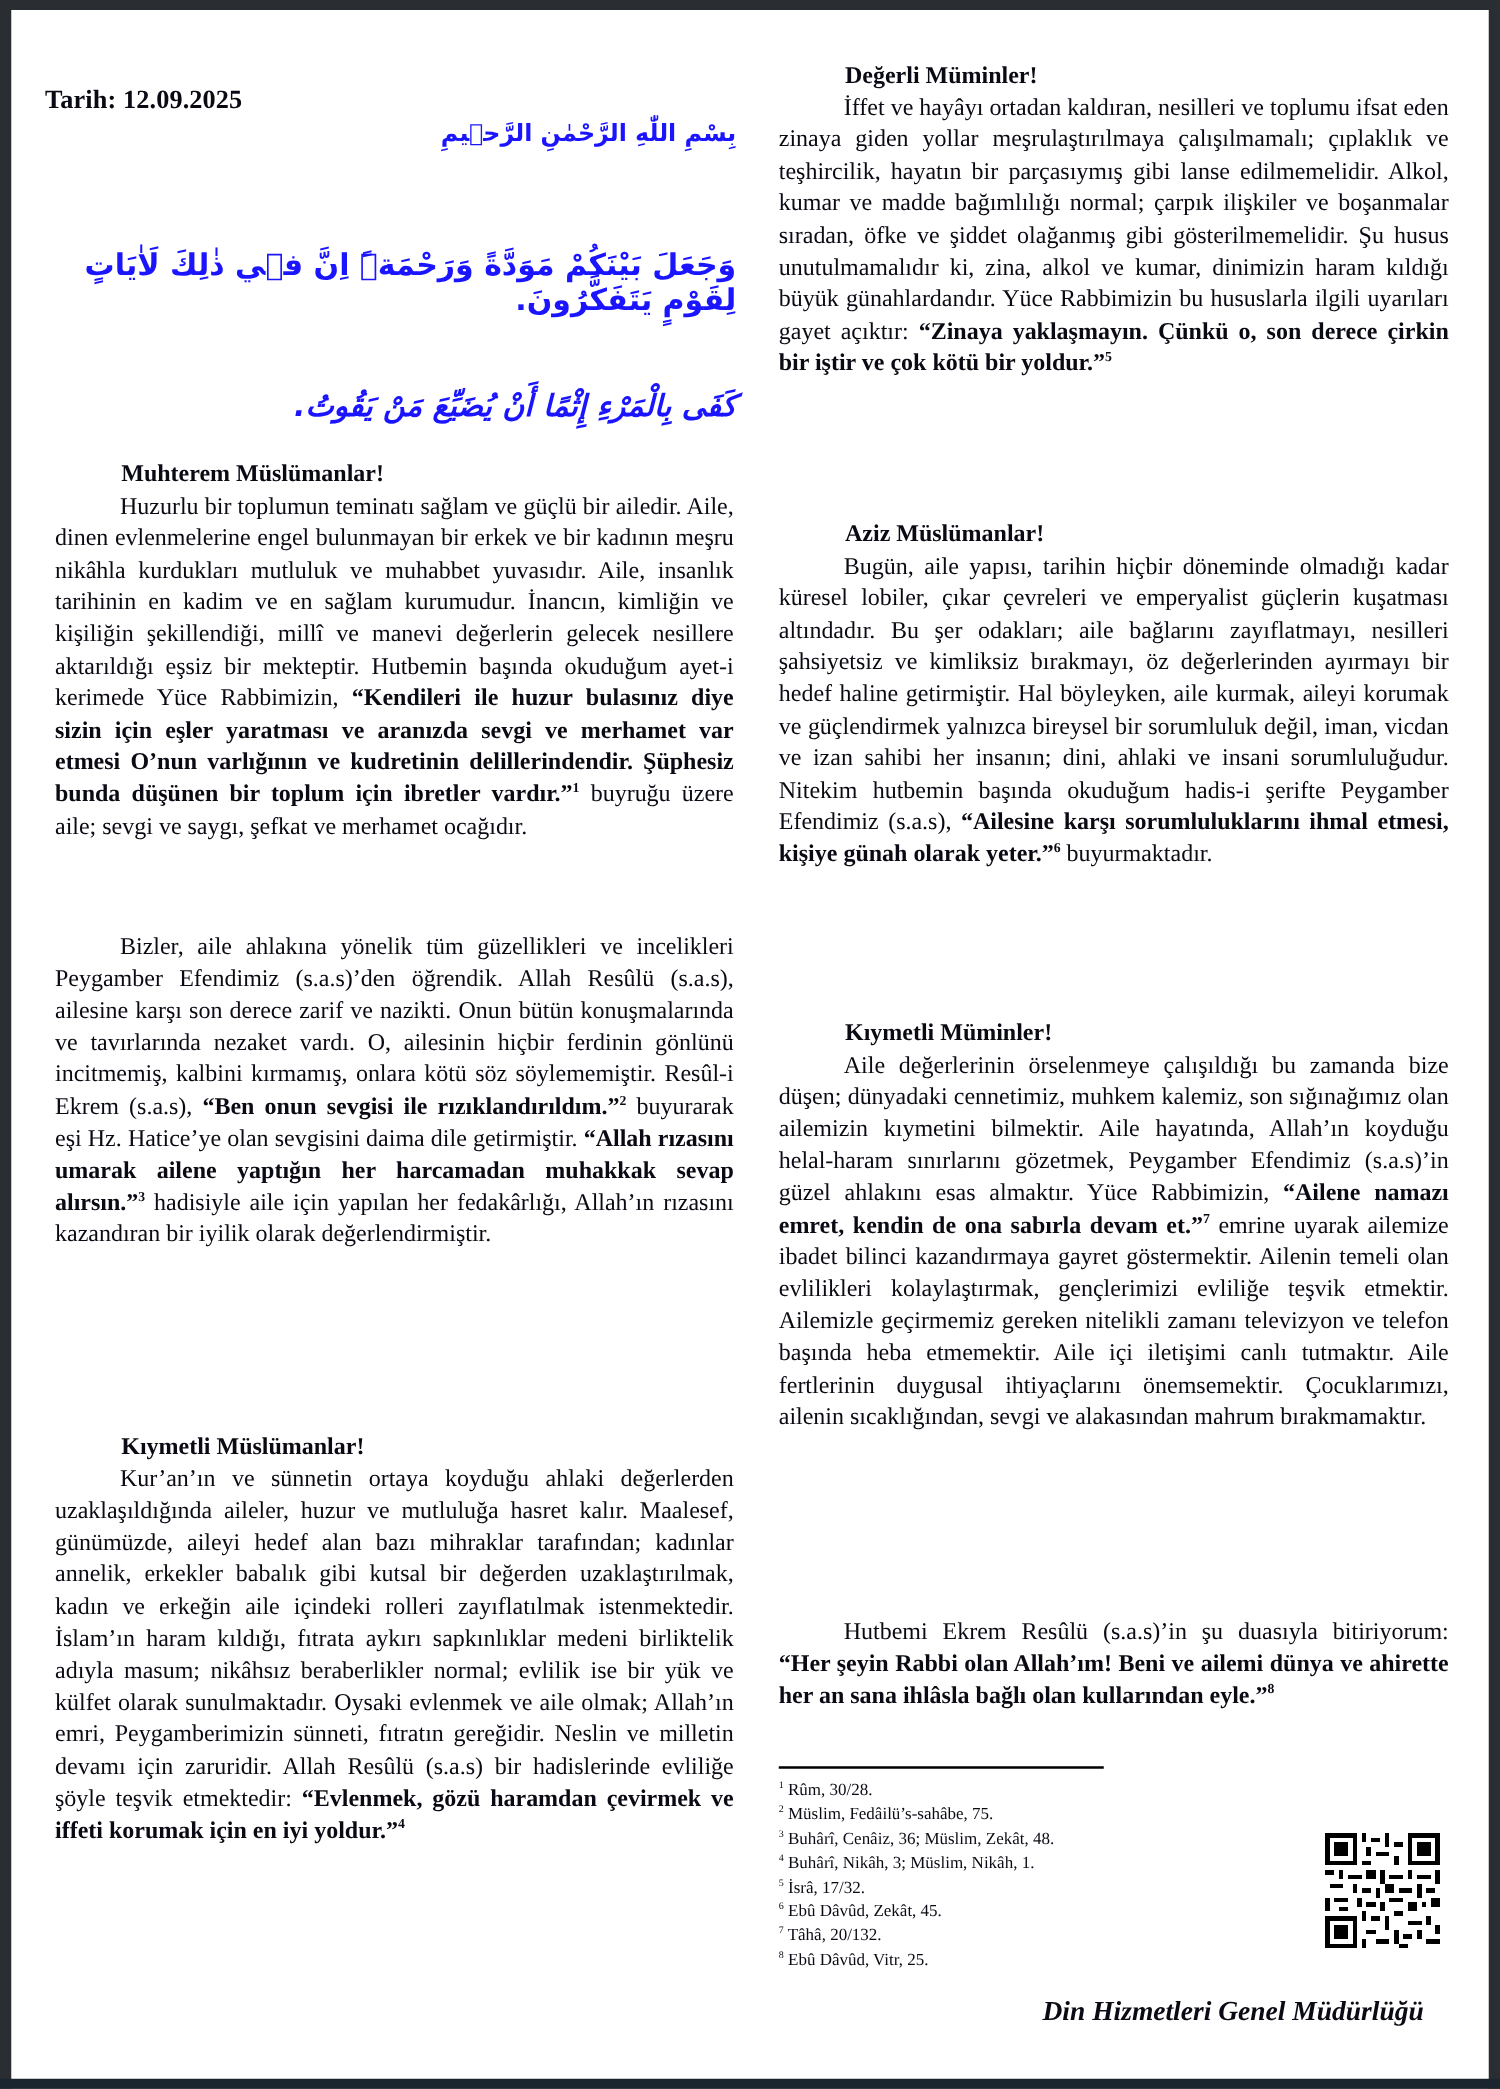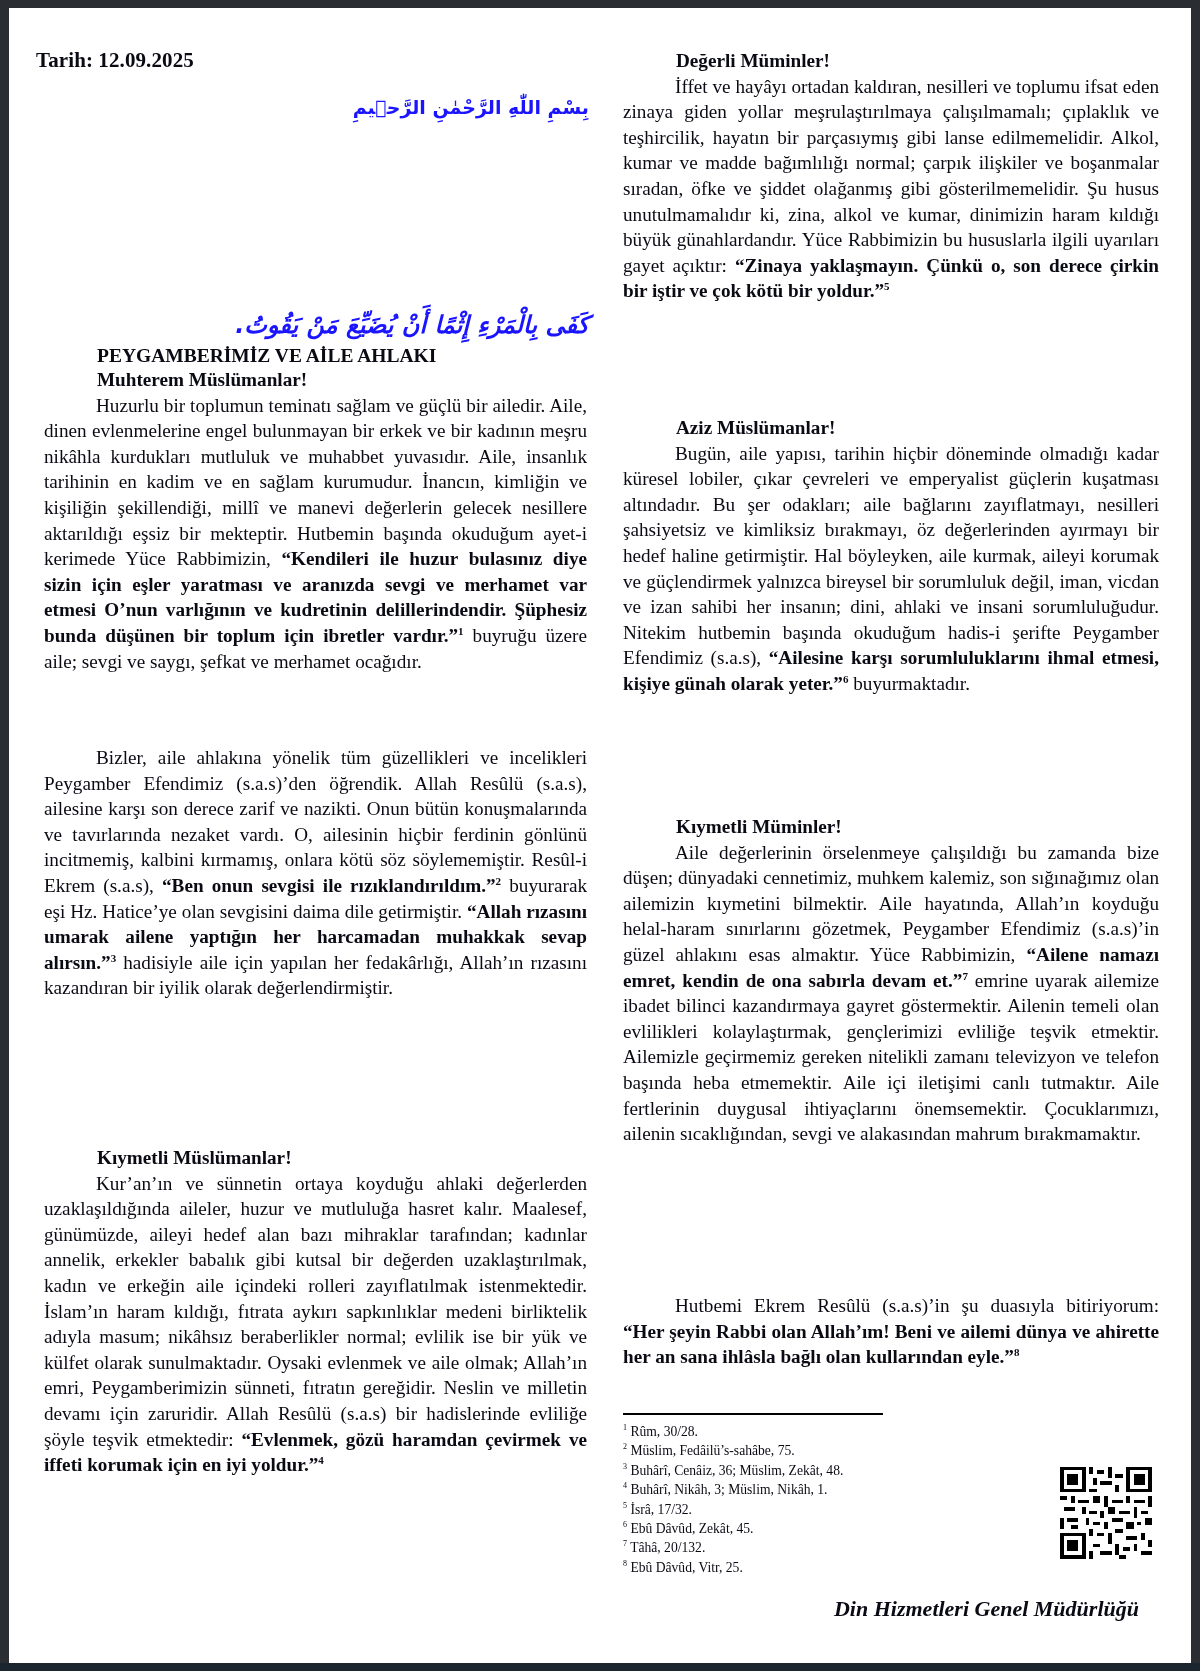--- a/index.html
+++ b/index.html
@@ -12,21 +12,21 @@
     }
     .frame-left { position: absolute; left: 0; top: 0; width: 9px; height: 1671px; background: #2a2e33; }
     .frame-top { position: absolute; left: 0; top: 0; width: 1200px; height: 8px; background: #2a2e33; }
     .frame-right { position: absolute; right: 0; top: 0; width: 9px; height: 1671px; background: #2a2e33; }
     .frame-bottom { position: absolute; left: 0; bottom: 0; width: 1200px; height: 8px; background: #1a2530; }
     .page {
       position: absolute; left: 9px; top: 8px; width: 1182px; height: 1655px;
       background: #ffffff;
     }
 
-    .date { position: absolute; left: 27px; top: 40px; font-weight: bold; font-size: 21px; letter-spacing: 0.1px; }
+    .date { position: absolute; left: 27px; top: 59px; font-weight: bold; font-size: 21px; letter-spacing: 0.1px; }
 
     .arabic {
       position: absolute; direction: rtl; text-align: right;
       color: #1a14ff; font-weight: bold;
       font-family: "DejaVu Sans", sans-serif;
     }
     .basmala { right: 602px; top: 88px; font-size: 19px; width: 260px; }
     .ar1 { right: 602px; top: 138px; font-size: 24px; width: 560px; }
     .ar2 { right: 602px; top: 190px; font-size: 24px; width: 560px; }
     .ar3 { right: 602px; top: 250px; font-size: 24px; width: 560px; }
@@ -57,25 +57,23 @@
 <div class="frame-top"></div>
 <div class="frame-left"></div>
 <div class="frame-right"></div>
 <div class="frame-bottom"></div>
 
 <div class="page">
 
   <div class="date">Tarih: 12.09.2025</div>
 
   <div class="arabic basmala"><span>بِسْمِ اللّٰهِ الرَّحْمٰنِ الرَّحٖيمِ</span></div>
+  <div class="arabic ar2">وَجَعَلَ بَيْنَكُمْ مَوَدَّةً وَرَحْمَةًۜ اِنَّ ف۪ي ذٰلِكَ لَاٰيَاتٍ لِقَوْمٍ يَتَفَكَّرُونَ.</div>
   <div class="arabic ar4">كَفَى بِالْمَرْءِ إِثْمًا أَنْ يُضَيِّعَ مَنْ يَقُوتُ.</div>
 
-  <div class="block" style="left:88px; top:336px; width:400px;">
-    <div class="h-title">PEYGAMBERİMİZ VE AİLE AHLAKI</div>
-  </div>
 
   <div class="block" style="left:35px; top:359px; width:543px;">
     <div class="h-sec" style="padding-left:53px;">Muhterem Müslümanlar!</div>
     <p class="body indent"><span>Huzurlu bir toplumun teminatı sağlam ve güçlü bir ailedir. Aile, dinen evlenmelerine engel bulunmayan bir erkek ve bir kadının meşru nikâhla kurdukları mutluluk ve muhabbet yuvasıdır. Aile, insanlık tarihinin en kadim ve en sağlam kurumudur. İnancın, kimliğin ve kişiliğin şekillendiği, millî ve manevi değerlerin gelecek nesillere aktarıldığı eşsiz bir mekteptir. Hutbemin başında okuduğum ayet-i kerimede Yüce Rabbimizin, </span><b>“Kendileri ile huzur bulasınız diye sizin için eşler yaratması ve aranızda sevgi ve merhamet var etmesi O’nun varlığının ve kudretinin delillerindendir. Şüphesiz bunda düşünen bir toplum için ibretler vardır.”</b><sup>1</sup><span> buyruğu üzere aile; sevgi ve saygı, şefkat ve merhamet ocağıdır.</span></p>
   </div>
 
   <div class="block" style="left:35px; top:737px; width:543px;">
     <p class="body indent"><span>Bizler, aile ahlakına yönelik tüm güzellikleri ve incelikleri Peygamber Efendimiz (s.a.s)’den öğrendik. Allah Resûlü (s.a.s), ailesine karşı son derece zarif ve nazikti.  Onun bütün konuşmalarında ve tavırlarında nezaket vardı. O, ailesinin hiçbir ferdinin gönlünü incitmemiş, kalbini kırmamış, onlara kötü söz söylememiştir. Resûl-i Ekrem (s.a.s), </span><b>“Ben onun sevgisi ile rızıklandırıldım.”</b><sup>2</sup><span> buyurarak eşi Hz. Hatice’ye olan sevgisini daima dile getirmiştir. </span><b>“Allah rızasını umarak ailene yaptığın her harcamadan muhakkak sevap alırsın.”</b><sup>3</sup><span> hadisiyle aile için yapılan her fedakârlığı, Allah’ın rızasını kazandıran bir iyilik olarak değerlendirmiştir.</span></p>
   </div>
 

